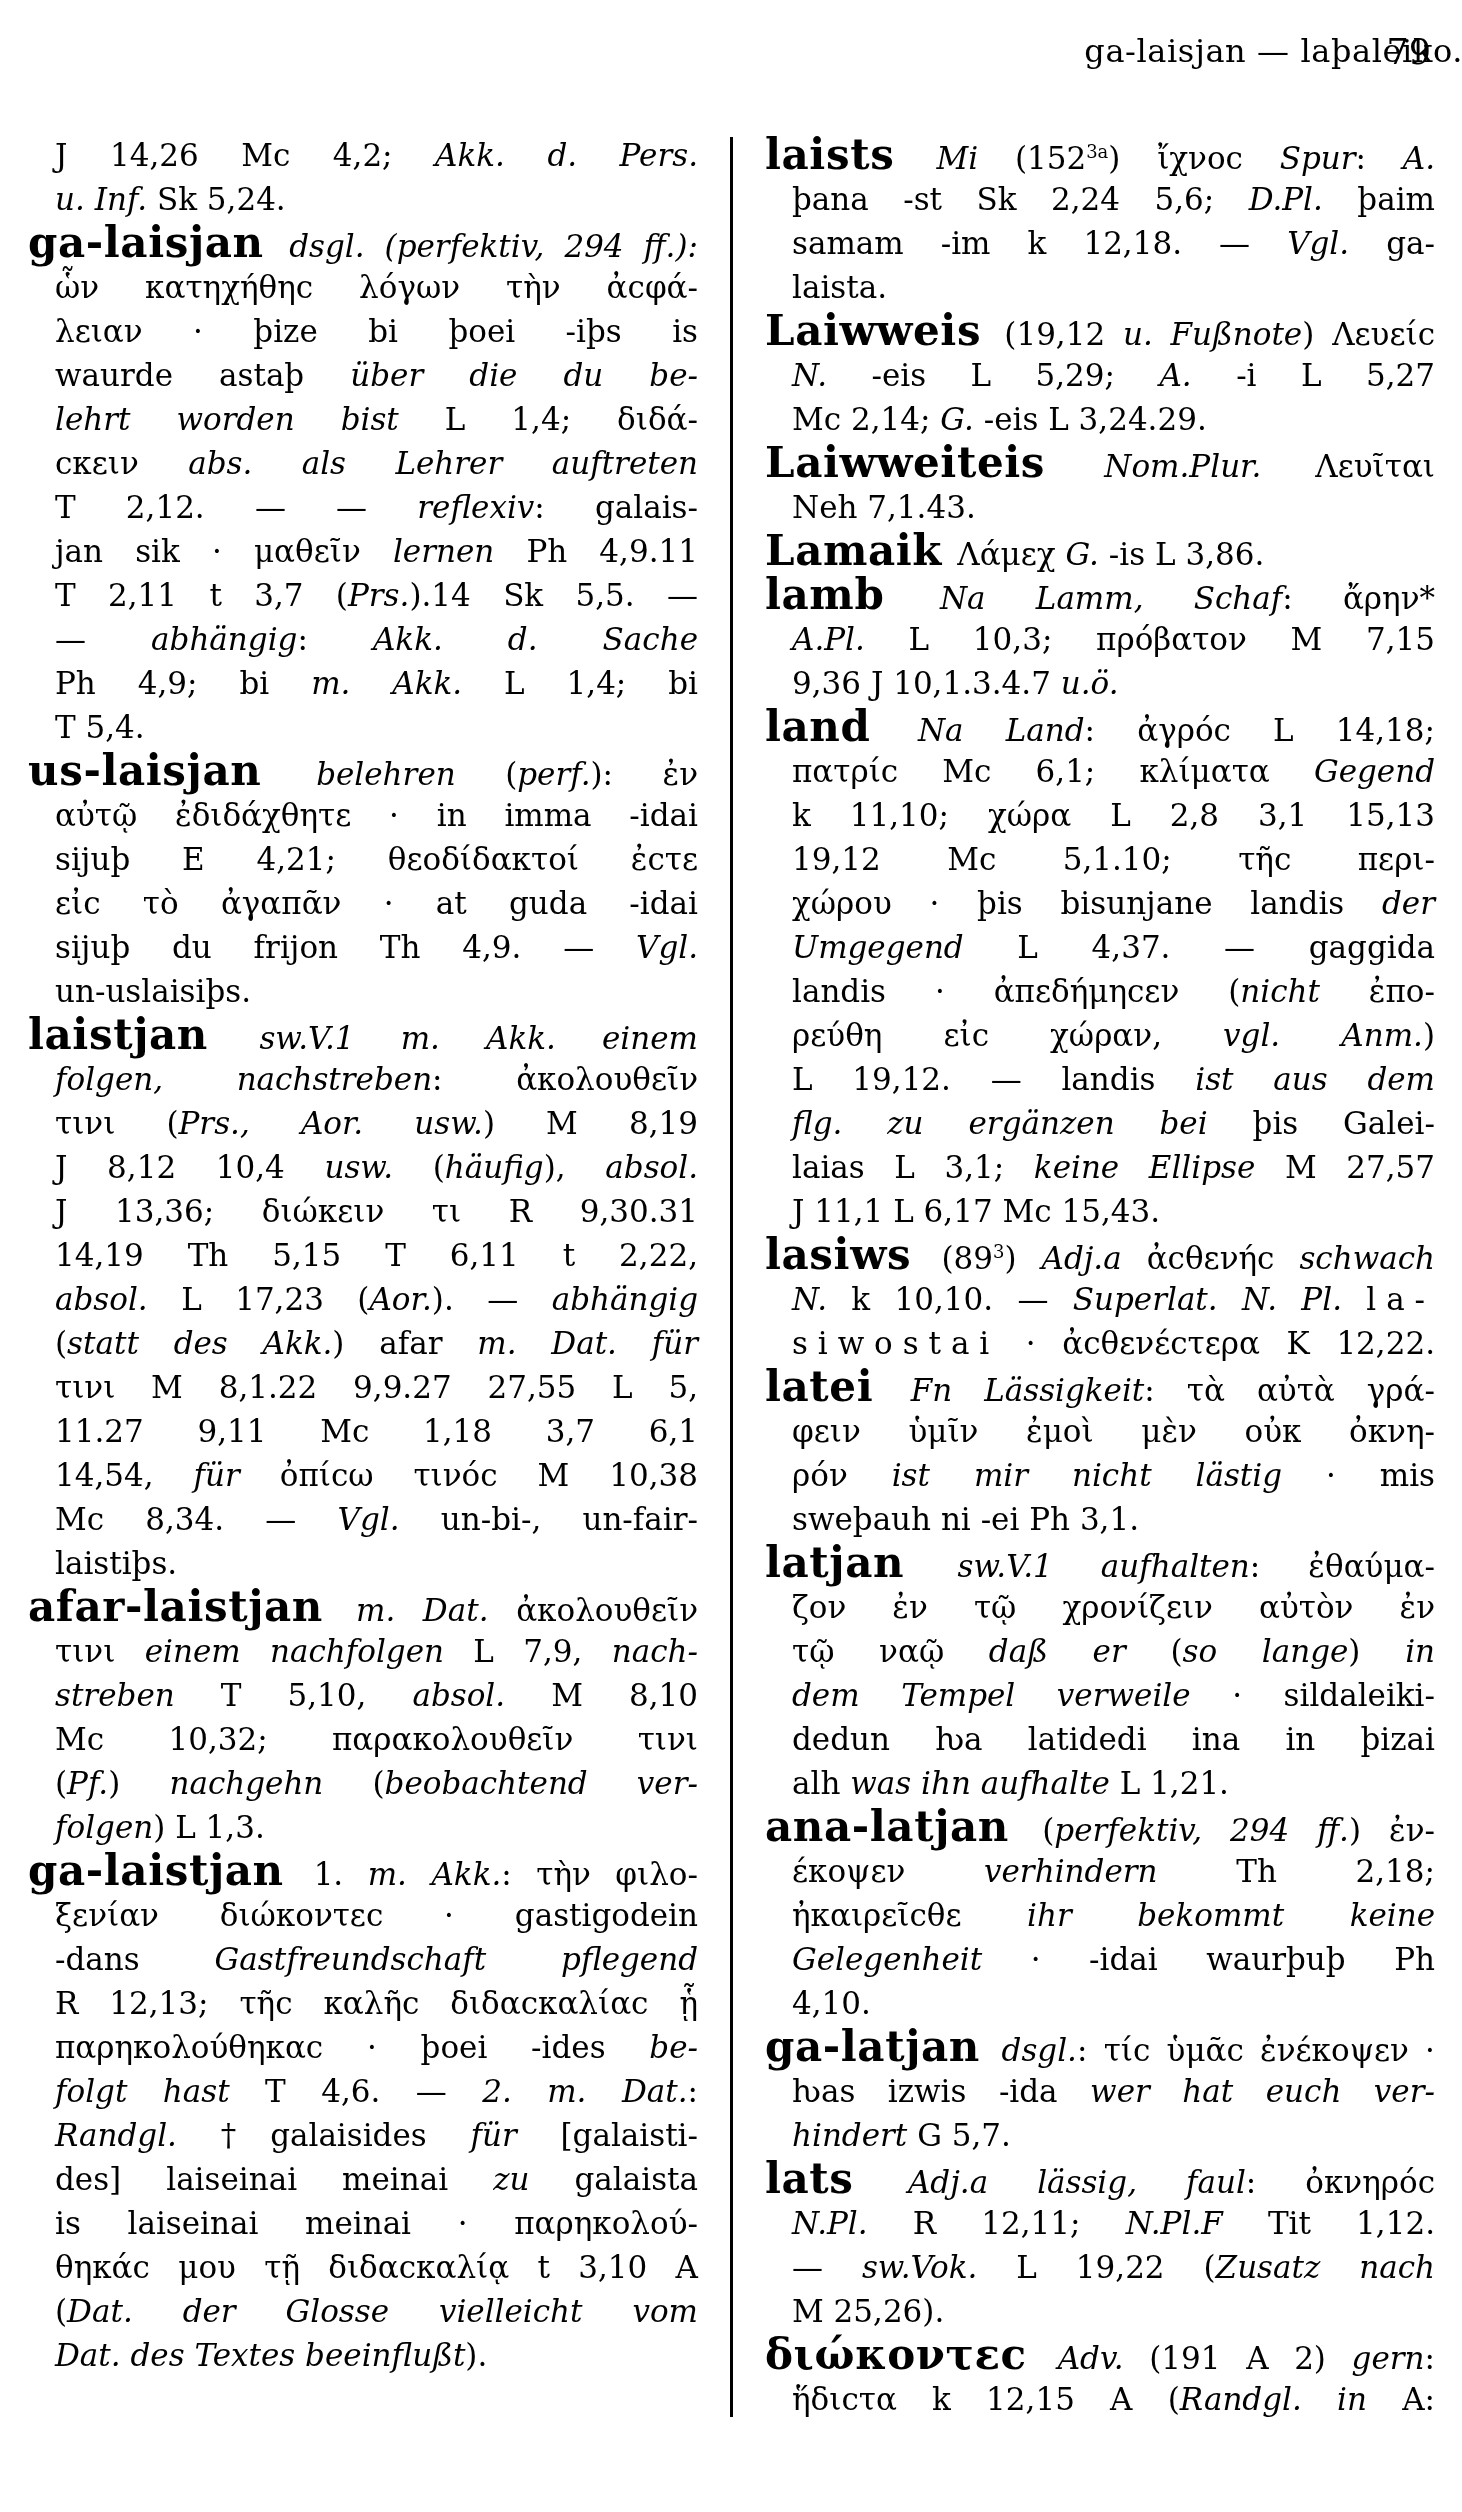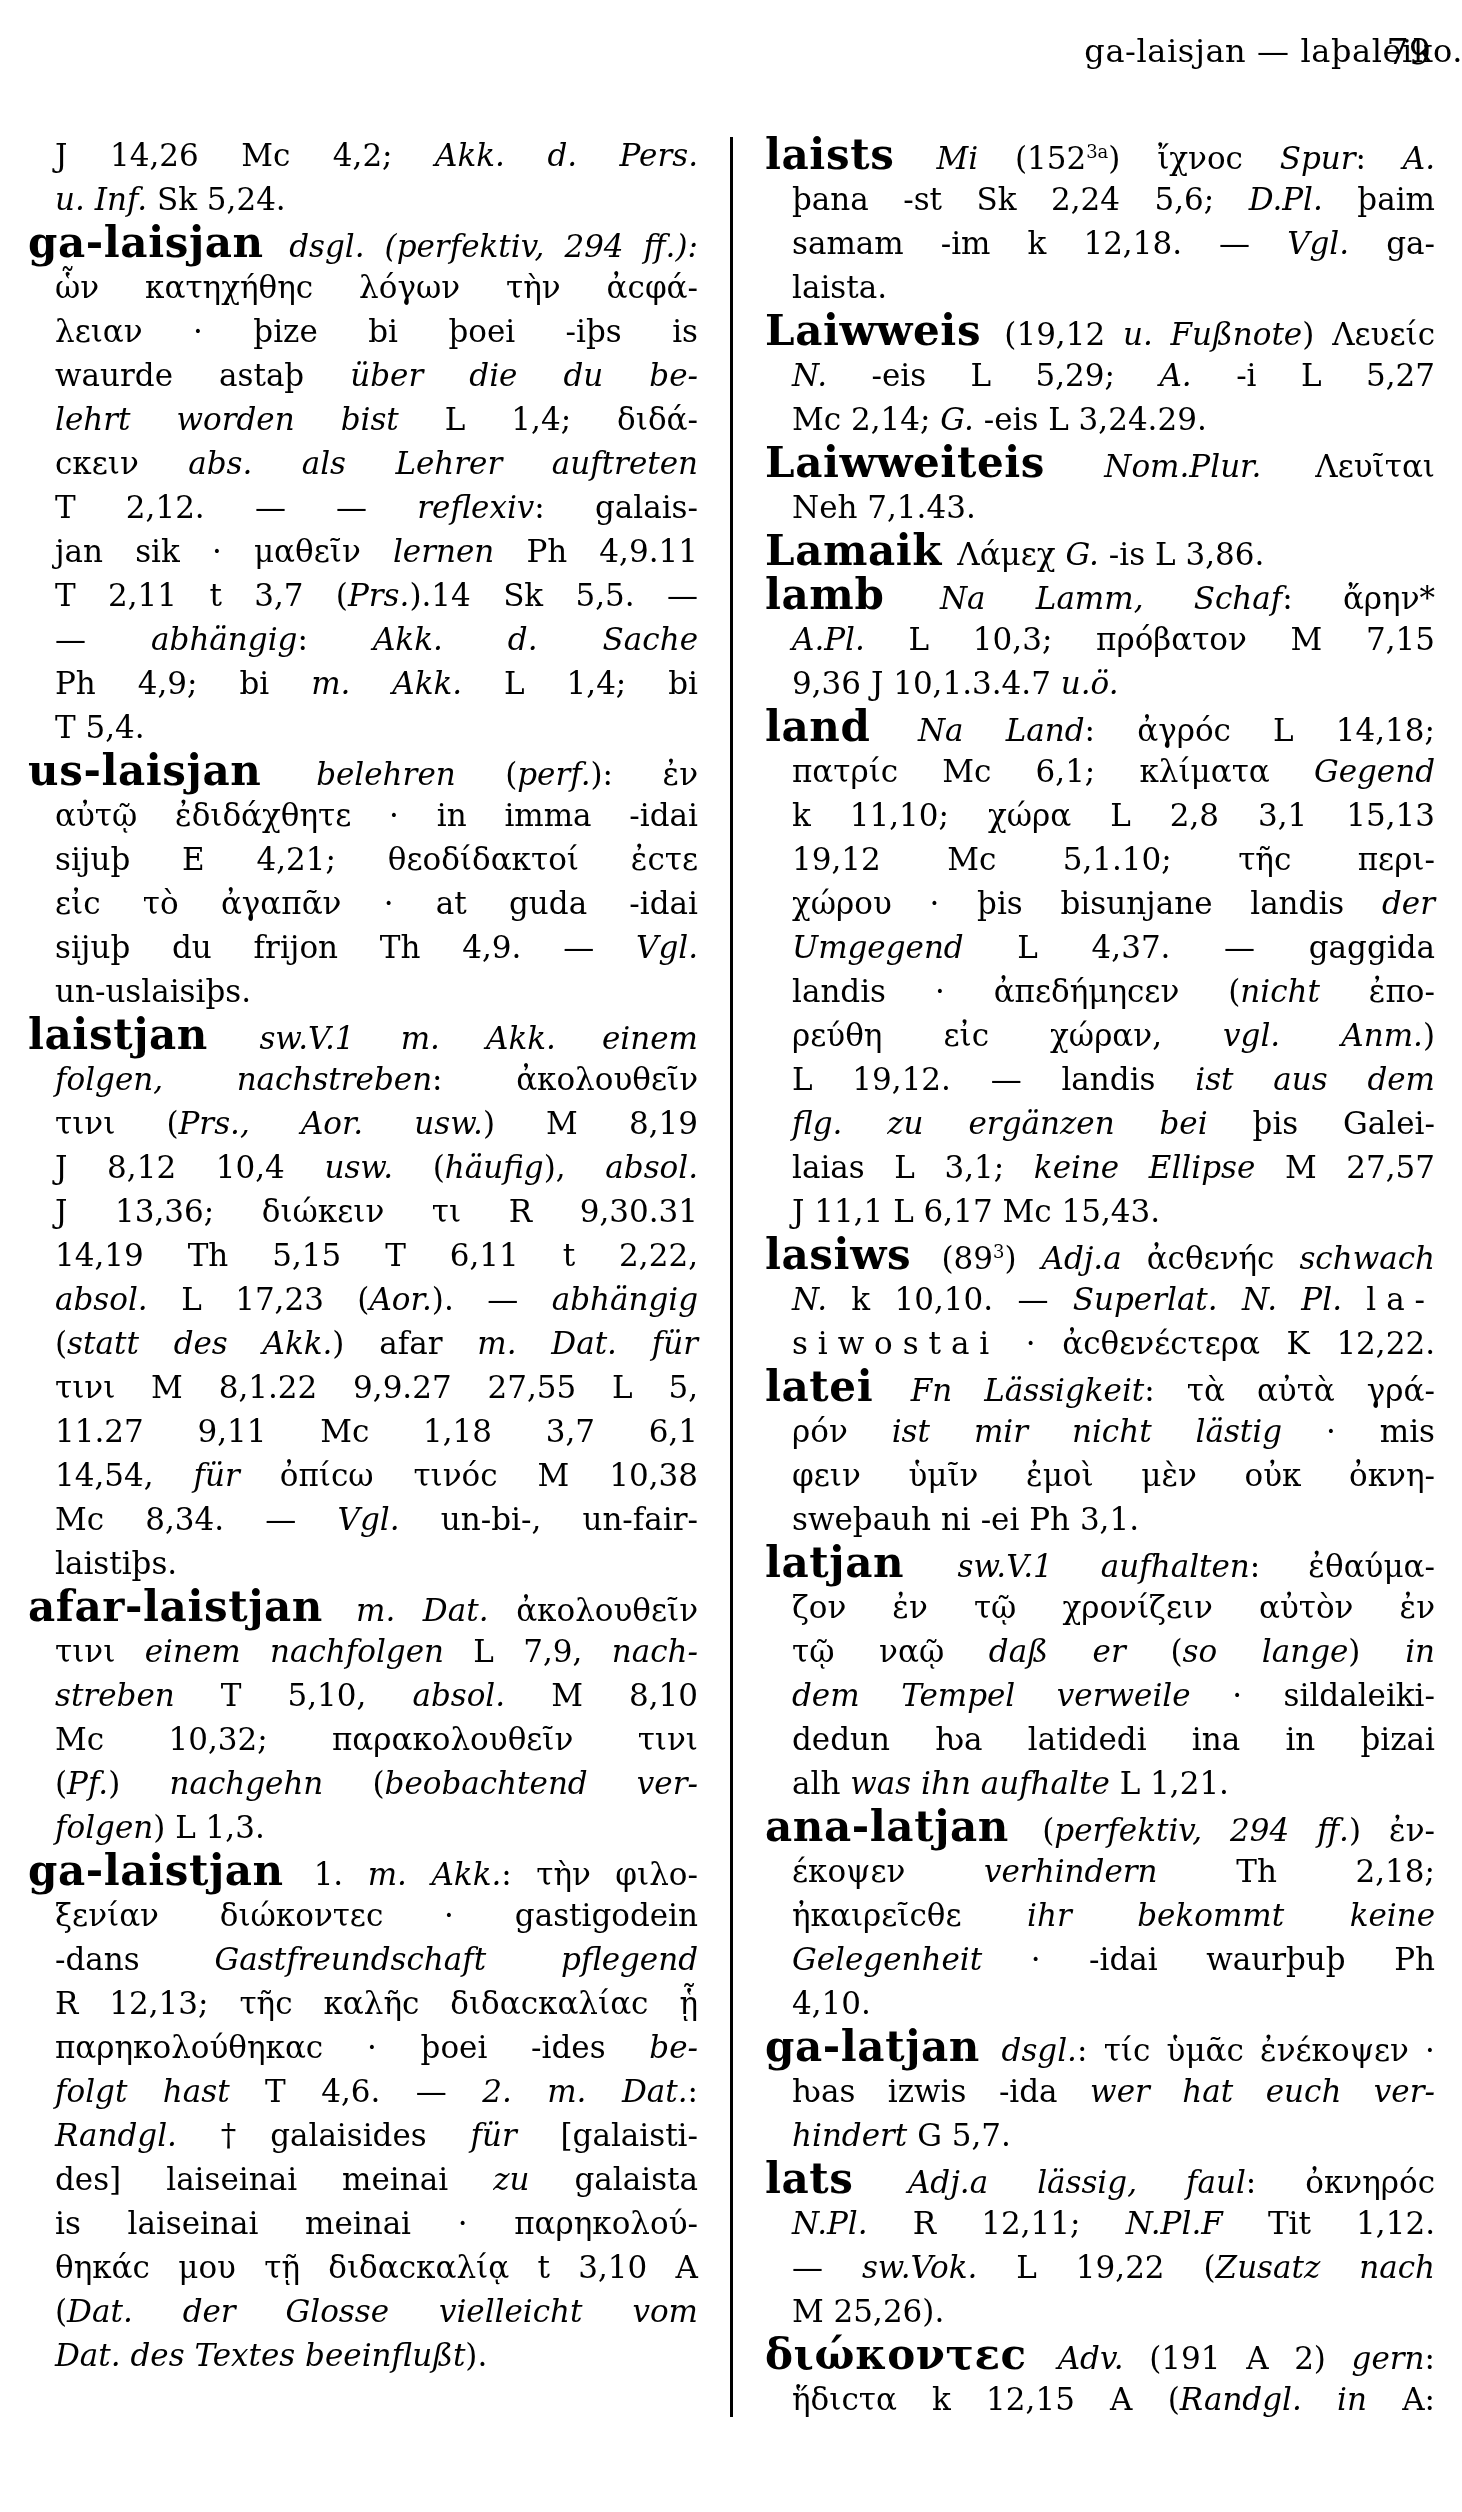--- a/index.html
+++ b/index.html
@@ -147,22 +147,22 @@
         <div class="line ind just"><span class="rm">landis · </span><span class="gk">ἀπεδήμηϲεν </span><span class="rm">(</span><span class="it">nicht </span><span class="gk">ἐπο-</span></div>
         <div class="line ind just"><span class="gk">ρεύθη εἰϲ χώραν, </span><span class="it">vgl. Anm.</span><span class="rm">)</span></div>
         <div class="line ind just"><span class="rm">L 19,12. — landis </span><span class="it">ist aus dem</span></div>
         <div class="line ind just"><span class="it">flg. zu ergänzen bei </span><span class="rm">þis Galei-</span></div>
         <div class="line ind just"><span class="rm">laias L 3,1; </span><span class="it">keine Ellipse </span><span class="rm">M 27,57</span></div>
         <div class="line ind"><span class="rm">J 11,1 L 6,17 Mc 15,43.</span></div>
         <div class="line just"><span class="hw">lasiws </span><span class="rm">(89</span><sup class="sup">3</sup><span class="rm">) </span><span class="it">Adj.a </span><span class="gk">ἀϲθενήϲ </span><span class="it">schwach</span></div>
         <div class="line ind just"><span class="it">N. </span><span class="rm">k 10,10. — </span><span class="it">Superlat. N. Pl. </span><span class="rm sp">la-</span></div>
         <div class="line ind just"><span class="rm sp">siwostai</span><span class="rm"> · </span><span class="gk">ἀϲθενέϲτερα </span><span class="rm">K 12,22.</span></div>
         <div class="line just"><span class="hw">latei </span><span class="it">Fn Lässigkeit</span><span class="rm">: </span><span class="gk">τὰ αὐτὰ γρά-</span></div>
+        <div class="line ind just"><span class="gk">φειν ὑμῖν ἐμοὶ μὲν οὐκ ὀκνη-</span></div>
         <div class="line ind just"><span class="gk">ρόν </span><span class="it">ist mir nicht lästig</span><span class="rm"> · mis</span></div>
-        <div class="line ind just"><span class="gk">φειν ὑμῖν ἐμοὶ μὲν οὐκ ὀκνη-</span></div>
         <div class="line ind"><span class="rm">sweþauh ni -ei Ph 3,1.</span></div>
         <div class="line just"><span class="hw">latjan </span><span class="it">sw.V.1 aufhalten</span><span class="rm">: </span><span class="gk">ἐθαύμα-</span></div>
         <div class="line ind just"><span class="gk">ζον ἐν τῷ χρονίζειν αὐτὸν ἐν</span></div>
         <div class="line ind just"><span class="gk">τῷ ναῷ </span><span class="it">daß er </span><span class="rm">(</span><span class="it">so lange</span><span class="rm">) </span><span class="it">in</span></div>
         <div class="line ind just"><span class="it">dem Tempel verweile</span><span class="rm"> · sildaleiki-</span></div>
         <div class="line ind just"><span class="rm">dedun ƕa latidedi ina in þizai</span></div>
         <div class="line ind"><span class="rm">alh </span><span class="it">was ihn aufhalte </span><span class="rm">L 1,21.</span></div>
         <div class="line just"><span class="hw">ana-latjan </span><span class="rm">(</span><span class="it">perfektiv, 294 ff.</span><span class="rm">) </span><span class="gk">ἐν-</span></div>
         <div class="line ind just"><span class="gk">έκοψεν </span><span class="it">verhindern </span><span class="rm">Th 2,18;</span></div>
         <div class="line ind just"><span class="gk">ἠκαιρεῖϲθε </span><span class="it">ihr bekommt keine</span></div>

